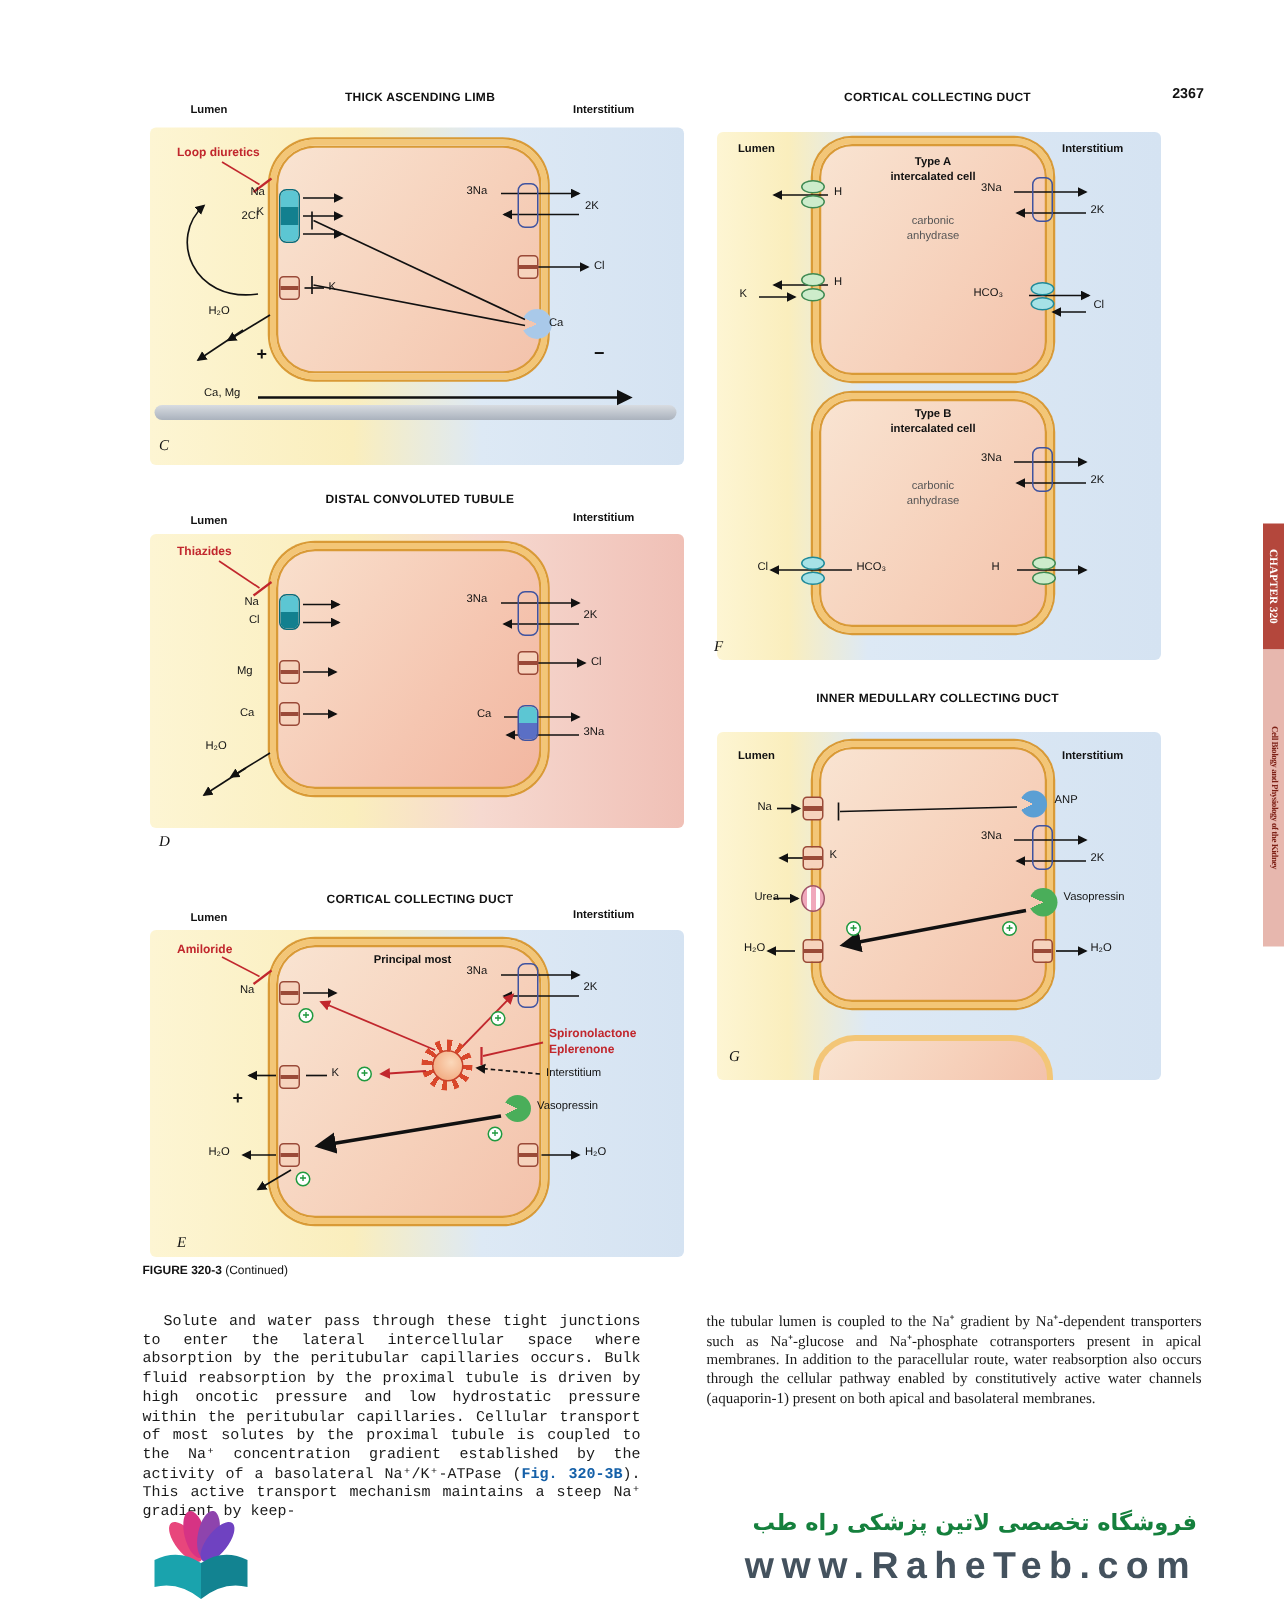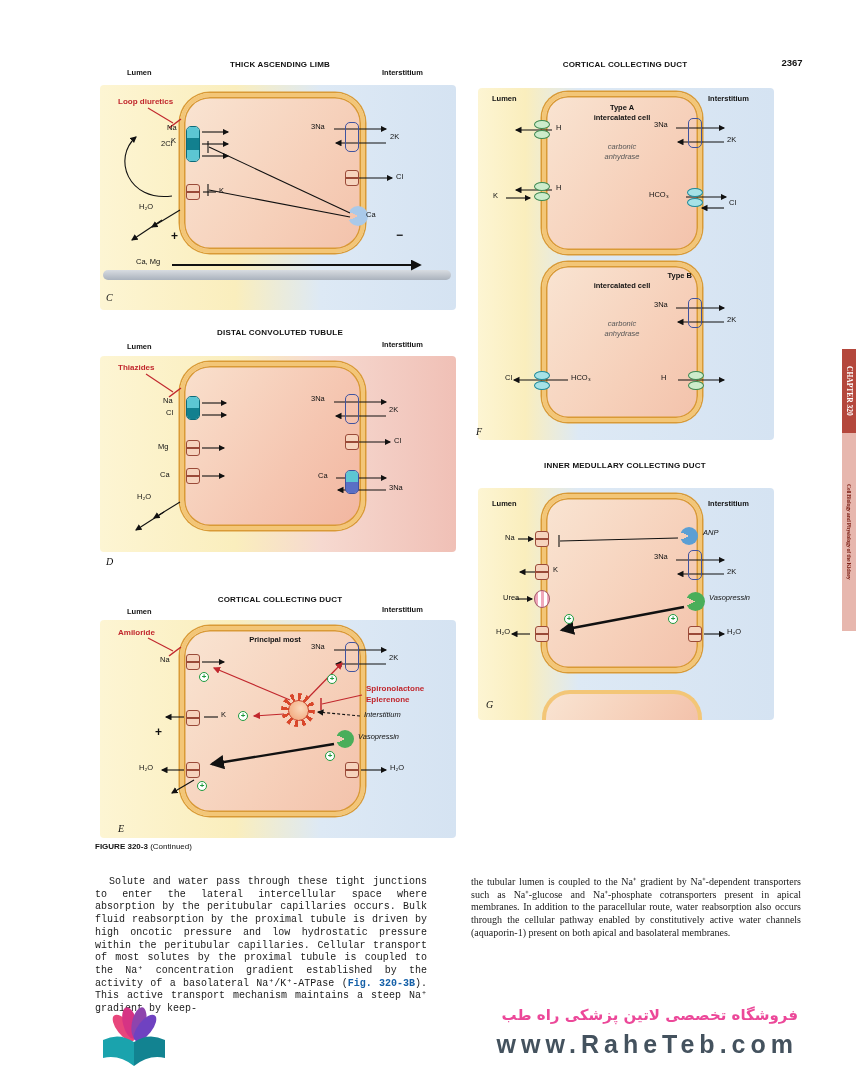--- a/index.html
+++ b/index.html
@@ -13,21 +13,21 @@
   .bg-yb2{ background:linear-gradient(90deg,#fdf5d3 0%,#faeebd 16%,#dde9f5 34%,#d5e3f2 100%); }
   .bg-yr { background:linear-gradient(90deg,#fdf5d3 0%,#faeebd 38%,#f6d9d0 62%,#f0c0b6 100%); }
   
   .cell { position:absolute; z-index:1; border:4px solid #f3c677; border-radius:30px;
           box-shadow:0 0 0 1.5px #d99a36, inset 0 0 0 1.5px #d99a36;
           background:linear-gradient(125deg,#f9e4d2 0%,#f6d0ba 60%,#f3c2ab 100%); }
   .cellcut { border-bottom:none; border-radius:28px 28px 0 0; box-shadow:none; }
   
   .L { position:absolute; z-index:4; font-size:7.5px; line-height:1.15; white-space:nowrap; color:#111; }
   .bold { font-weight:bold; }
-  .it { font-style:italic; }
+  .it { }
   .tt { font-size:8px; font-weight:bold; letter-spacing:.2px; text-align:center; }
   .drug { font-size:8px; font-weight:bold; color:#c1272d; }
   .ltr { font-family:"Liberation Serif", serif; font-style:italic; font-size:10px; }
   .gray { color:#555; }
   .sign { font-size:12px; font-weight:bold; }
   
   .I { position:absolute; z-index:3; }
   .stack { width:14px; border:1px solid #0b6b7a; border-radius:5px; overflow:hidden; display:flex; flex-direction:column; }
   .stack > div { flex:1; }
   .s-tl { background:#5cc6d3; } .s-td { background:#12808f; }
@@ -58,21 +58,21 @@
           font-family:"Liberation Serif", serif; }
   
   .bodycol { position:absolute; z-index:4; font-family:"Liberation Serif", serif;
              font-size:10px; line-height:12.7px; text-align:justify; color:#1a1a1a; }
   .indent { text-indent:14px;font-family:Liberation Mono, monospace; }
   .indent-sm { text-indent:8px; }
   .figlink { color:#1560a8; font-weight:bold; }
   .caption { font-size:8px; }
   
   .persian { font-family:"DejaVu Sans", sans-serif; direction:rtl; font-weight:bold;
-             font-size:15px; color:#ec4899; }
+             font-size:15px; color:#15803d; }
   .url { font-family:"Liberation Sans", sans-serif; font-weight:bold; font-size:25px;
          letter-spacing:5px; color:#44525e; }
 </style>
 </head>
 <body>
 
 <div class="L bold" style="left:772px;top:58px;width:40px;text-align:center;font-size:9.5px">2367</div>
 
 <div>
   <div class="L tt" style="left:140px;top:60px;width:280px">THICK ASCENDING LIMB</div>
@@ -236,21 +236,21 @@
   <div class="L" style="left:654px;top:121px">3Na</div>
   <div class="L" style="left:727px;top:136px">2K</div>
 
   <div class="I gpair tpair" style="left:687px;top:188px">
       <div></div>
       <div></div>
     </div>
   <div class="L" style="left:649px;top:191px">HCO₃</div>
   <div class="L" style="left:729px;top:199px">Cl</div>
 
-  <div class="L bold" style="left:552px;top:272px;width:140px;text-align:right">Type B</div>
+  <div class="L bold" style="left:552px;top:272px;width:140px;text-align:center">Type B</div>
   <div class="L bold" style="left:552px;top:282px;width:140px;text-align:center">intercalated cell</div>
   <div class="L it gray" style="left:552px;top:320px;width:140px;text-align:center">carbonic</div>
   <div class="L it gray" style="left:552px;top:330px;width:140px;text-align:center">anhydrase</div>
 
   <div class="I pumpI" style="left:688px;top:298px;height:30px">
       <div class="s-bl"></div>
       <div class="s-bd"></div>
       <div class="s-bl"></div>
     </div>
   <div class="L" style="left:654px;top:301px">3Na</div>

